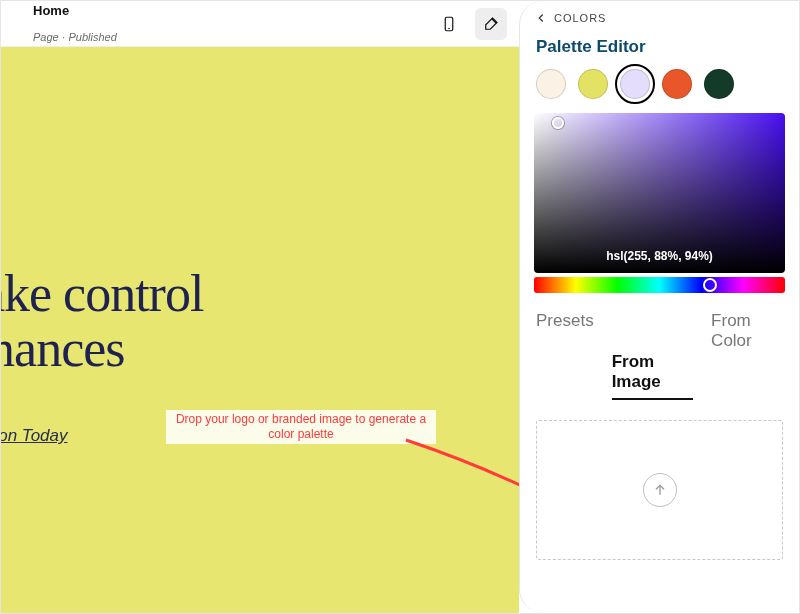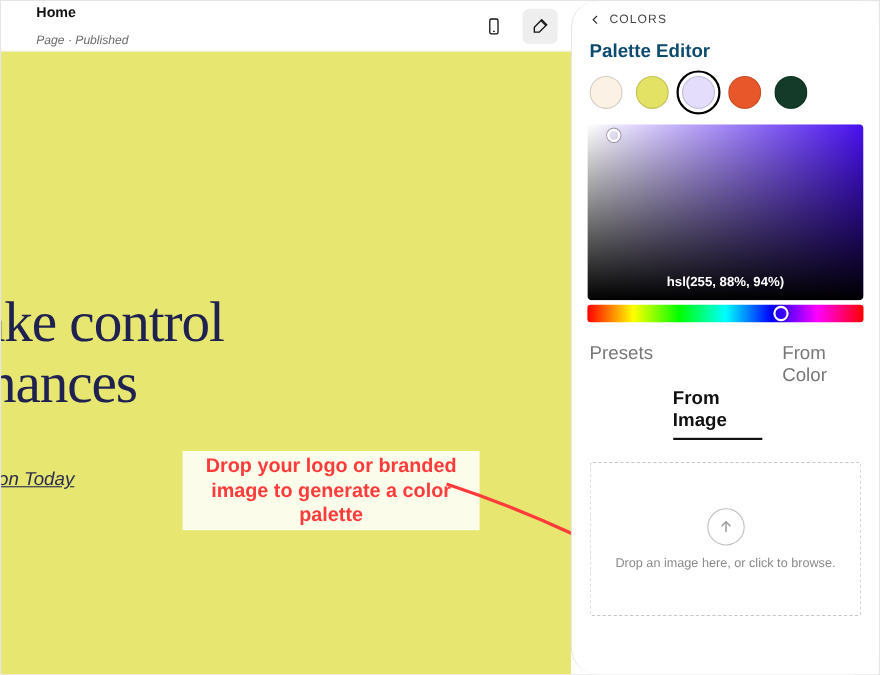--- a/index.html
+++ b/index.html
@@ -12,21 +12,21 @@
   .title-block .t1 { font-weight:700; font-size:13px; color:#111;}
   .title-block .t2 { font-style:italic; font-size:11px; color:#6a6a6a;margin-top:12px;}
   .tb-icons { display:flex; gap:10px; align-items:center;}
   .tb-btn { width:32px; height:32px; border-radius:6px; display:flex; align-items:center; justify-content:center; cursor:pointer;}
   .tb-btn.brush { background:#eee;}
   .tb-btn svg { width:18px; height:18px; stroke:#111; fill:none; stroke-width:1.6;}
   .canvas { flex:1; background:#e6e671; position:relative; overflow:hidden;}
   .hero { position:absolute; left:-120px; top:220px; color:#1f2150;}
   .hero h1 { font-family: Georgia, 'Times New Roman', serif; font-weight:400; font-size:52px; line-height:1.05; letter-spacing:-1px;}
   .hero .sub { margin-top:50px; font-size:17px; font-style:italic; text-decoration:underline; color:#2a2c4f;}
-  .annot { position:absolute; left:165px; top:363px; background:rgba(255,255,255,.85); color:#ff3b3b; font-weight:700; font-size:18px; text-align:center; padding:2px 4px; line-height:1.25; width:270px;}
+  .annot { position:absolute; left:165px; top:363px; background:rgba(255,255,255,.85); color:#ff3b3b; font-weight:400; font-size:12px; text-align:center; padding:2px 4px; line-height:1.25; width:270px;}
   .arrow-svg { position:absolute; left:400px; top:378px; width:180px; height:100px; pointer-events:none;}
   
   .panel { width:280px; border-left:1px solid #e5e5e5; background:#fff; display:flex; flex-direction:column;border-radius:24px;}
   .panel-head { display:flex; align-items:center; gap:6px; padding:10px 14px 6px; font-size:11px; letter-spacing:1px; color:#444; cursor:pointer;}
   .panel-head svg{width:14px;height:14px;stroke:#333;fill:none;stroke-width:2;}
   .panel-title { font-weight:700; font-size:17px; padding:6px 16px 12px; color:#0c4a6e;}
   .swatches { display:flex; gap:12px; padding:0 16px 14px;}
   .sw { width:30px; height:30px; border-radius:50%; border:1px solid rgba(0,0,0,.15); cursor:pointer;}
   .sw.sel { outline:2px solid #000; outline-offset:3px;}
   .picker-wrap { padding:0 14px;}
@@ -127,16 +127,15 @@
       <div class="tab">From Color</div>
     </div>
 
     <div class="dropzone">
       <div class="circ">
         <svg viewBox="0 0 24 24">
             <line x1="12" y1="19" x2="12" y2="5"></line>
             <polyline points="6 11 12 5 18 11"></polyline>
           </svg>
       </div>
-      <div>Drop an image here, or click to browse.</div>
     </div>
   </div>
 </div>
 
 </body></html>

